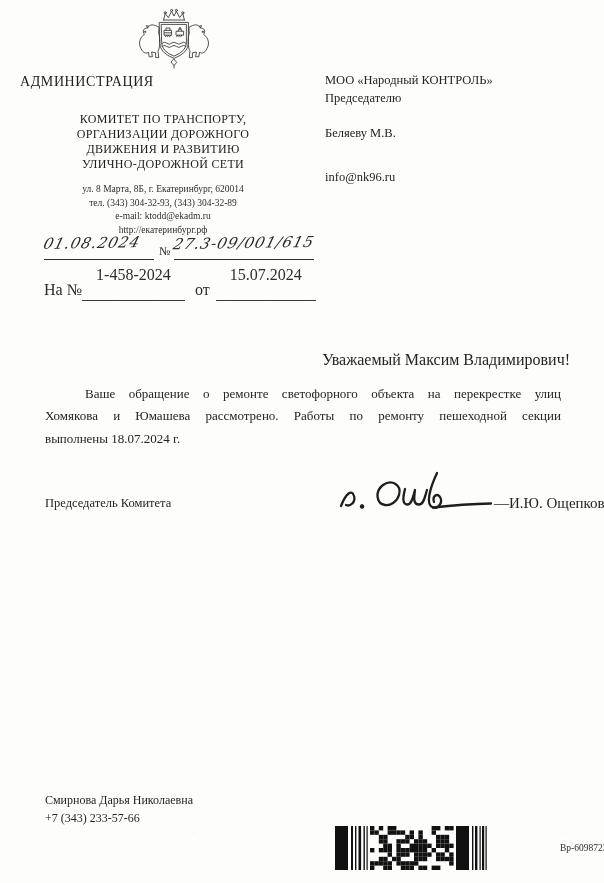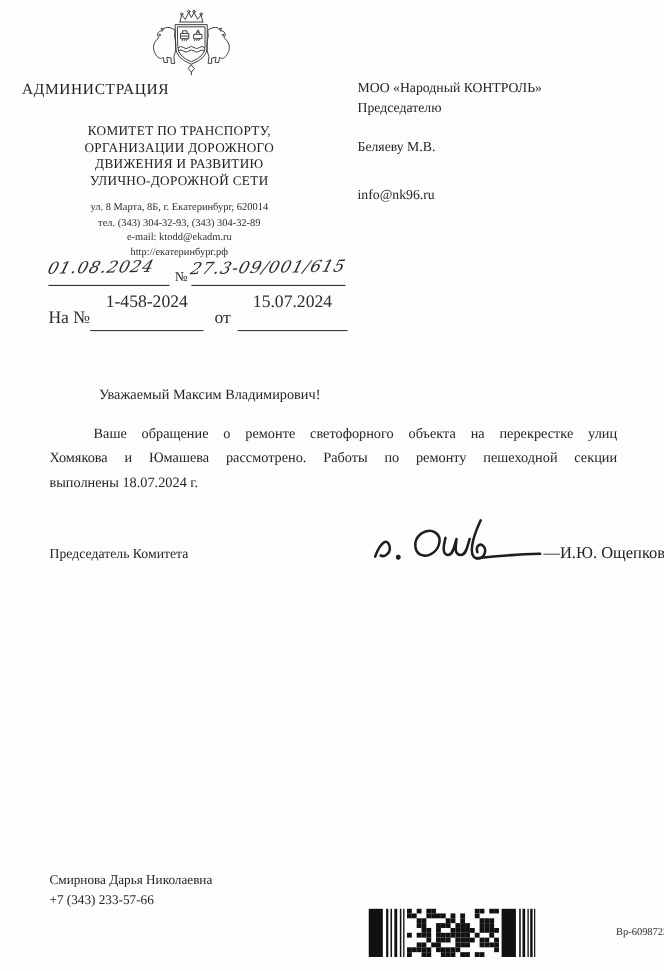--- a/index.html
+++ b/index.html
@@ -43,21 +43,21 @@
   .reply-label{flex:0 0 auto;padding-bottom:2px;}
   .reply-val{flex:1 1 auto;text-align:center;border-bottom:1px solid #3a3a3a;padding-bottom:16px;}
   .reply-from{flex:0 0 auto;padding:0 6px 2px 10px;}
 
   
   .addressee{left:325px;top:71px;width:250px;font-size:12.5px;line-height:18px;color:#242424;}
   .addressee .gap1{margin-top:17px;}
   .addressee .gap2{margin-top:26px;}
 
   
-  .salutation{left:90px;top:351px;width:480px;text-align:left;font-size:13px;color:#242424;}
+  .salutation{left:90px;top:351px;width:480px;text-align:right;font-size:16px;color:#242424;}
   .body-par{left:45px;top:383px;width:516px;font-size:13px;line-height:22.3px;color:#242424;}
   .jline{text-align:justify;text-align-last:justify;}
   .jline.indent{text-indent:40px;}
 
   
   .sig-pos{left:45px;top:496px;font-size:12.5px;color:#242424;}
   .sig-svg{left:333px;top:466px;width:162px;height:52px;}
   .sig-name{left:494px;top:495px;font-size:15px;color:#242424;white-space:nowrap;font-family:Liberation Serif, serif;}
 
   

